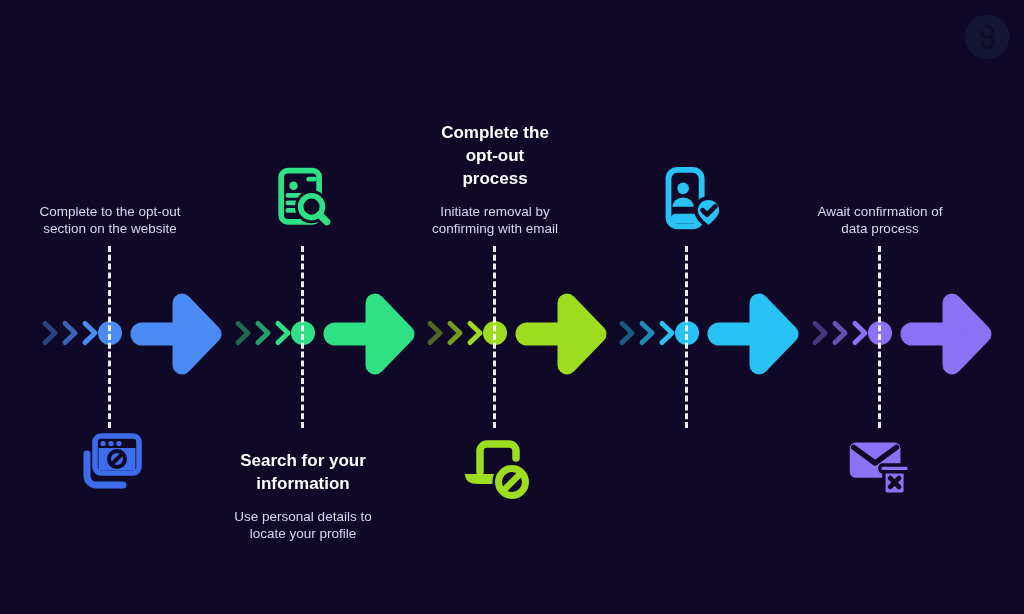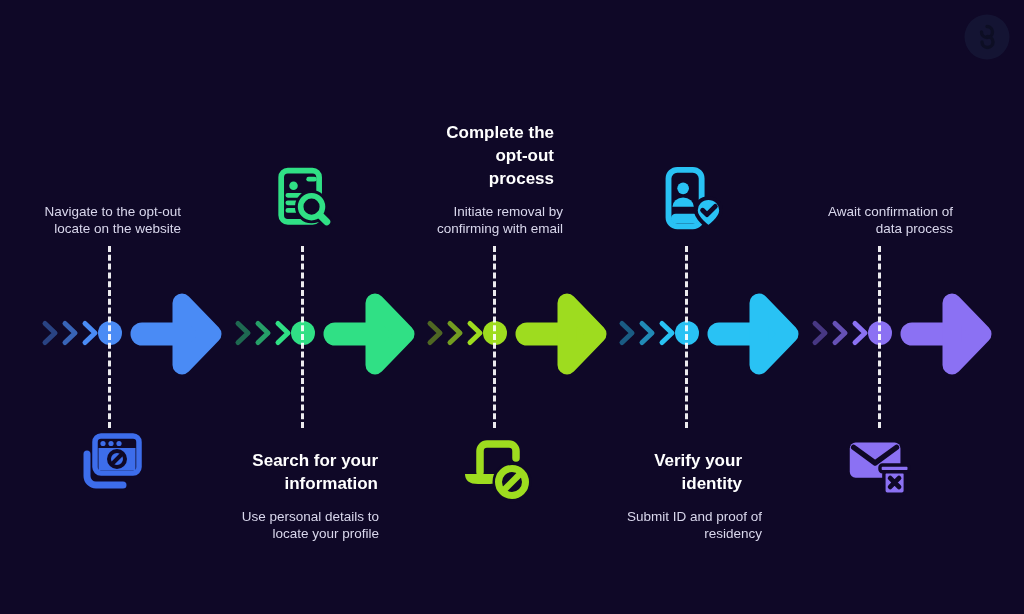--- a/index.html
+++ b/index.html
@@ -5,21 +5,21 @@
   html,body{margin:0;padding:0;background:#0f0827;}
   #stage{position:relative;width:1024px;height:614px;background:#0f0827;overflow:hidden;
          font-family:"Liberation Sans",sans-serif;}
   .step{position:absolute;top:0;width:192px;height:614px;}
   .step[data-step="0"]{left:14px;}
   .step[data-step="1"]{left:207px;}
   .step[data-step="2"]{left:399px;}
   .step[data-step="3"]{left:591px;}
   .step[data-step="4"]{left:784px;}
 
-  .text{position:absolute;left:0;width:192px;text-align:right;}
+  .text{position:absolute;left:0;width:192px;text-align:center;}
   .text.tt{bottom:376px;}
   .text.bt{top:438px;margin-top:12px;}
   .title{margin:0 auto;color:#ffffff;font-size:17px;font-weight:bold;line-height:1.35;}
   .sub{margin:12px auto 0;color:#d9d7ec;font-size:13.5px;line-height:1.3;}
   .step[data-step="0"] .title{max-width:122px}.step[data-step="0"] .sub{max-width:142px}
   .step[data-step="1"] .title{max-width:150px}.step[data-step="1"] .sub{max-width:152px}
   .step[data-step="2"] .title{max-width:118px}.step[data-step="2"] .sub{max-width:136px}
   .step[data-step="3"] .title{max-width:110px}.step[data-step="3"] .sub{max-width:150px}
   .step[data-step="4"] .title{max-width:128px}.step[data-step="4"] .sub{max-width:146px}
 
@@ -38,21 +38,21 @@
 
   .watermark{position:absolute;left:963px;top:13px;width:48px;height:48px;opacity:0.85;}
 </style>
 </head>
 <body>
 
 <div id="stage">
 
   <section class="step" data-step="0" style="--c: #4a8bf5; --ic: #3d6deb;">
     <div class="text tt">
-      <p class="sub">Navigate to the opt-out locate on the website</p>
+      <p class="sub">Complete to the opt-out section on the website</p>
     </div>
     <div class="dash"></div>
     <div class="dot"></div>
     <svg class="chev" viewBox="0 0 60 28">
       <path d="M5 4.5 L15 14 L5 23.5" opacity="0.45"></path>
       <path d="M25 4.5 L35 14 L25 23.5" opacity="0.7"></path>
       <path d="M45 4.5 L55 14 L45 23.5"></path>
     </svg>
     <svg class="arrow" viewBox="0 0 100 92">
       <line x1="13" y1="46" x2="44" y2="46" stroke="currentColor" stroke-width="23" stroke-linecap="round"></line>
@@ -144,24 +144,20 @@
     <div class="dot"></div>
     <svg class="chev" viewBox="0 0 60 28">
       <path d="M5 4.5 L15 14 L5 23.5" opacity="0.45"></path>
       <path d="M25 4.5 L35 14 L25 23.5" opacity="0.7"></path>
       <path d="M45 4.5 L55 14 L45 23.5"></path>
     </svg>
     <svg class="arrow" viewBox="0 0 100 92">
       <line x1="13" y1="46" x2="44" y2="46" stroke="currentColor" stroke-width="23" stroke-linecap="round"></line>
       <path d="M53 15 L83 46 L53 77 Z" fill="currentColor" stroke="currentColor" stroke-width="19" stroke-linejoin="round"></path>
     </svg>
-    <div class="text bt">
-      <h3 class="title">Verify your identity</h3>
-      <p class="sub">Submit ID and proof of residency</p>
-    </div>
   </section>
 
   <section class="step" data-step="4" style="--c: #8b71f3; --ic: #8b71f3;">
     <div class="text tt">
       <p class="sub">Await confirmation of data process</p>
     </div>
     <div class="dash"></div>
     <div class="dot"></div>
     <svg class="chev" viewBox="0 0 60 28">
       <path d="M5 4.5 L15 14 L5 23.5" opacity="0.45"></path>

